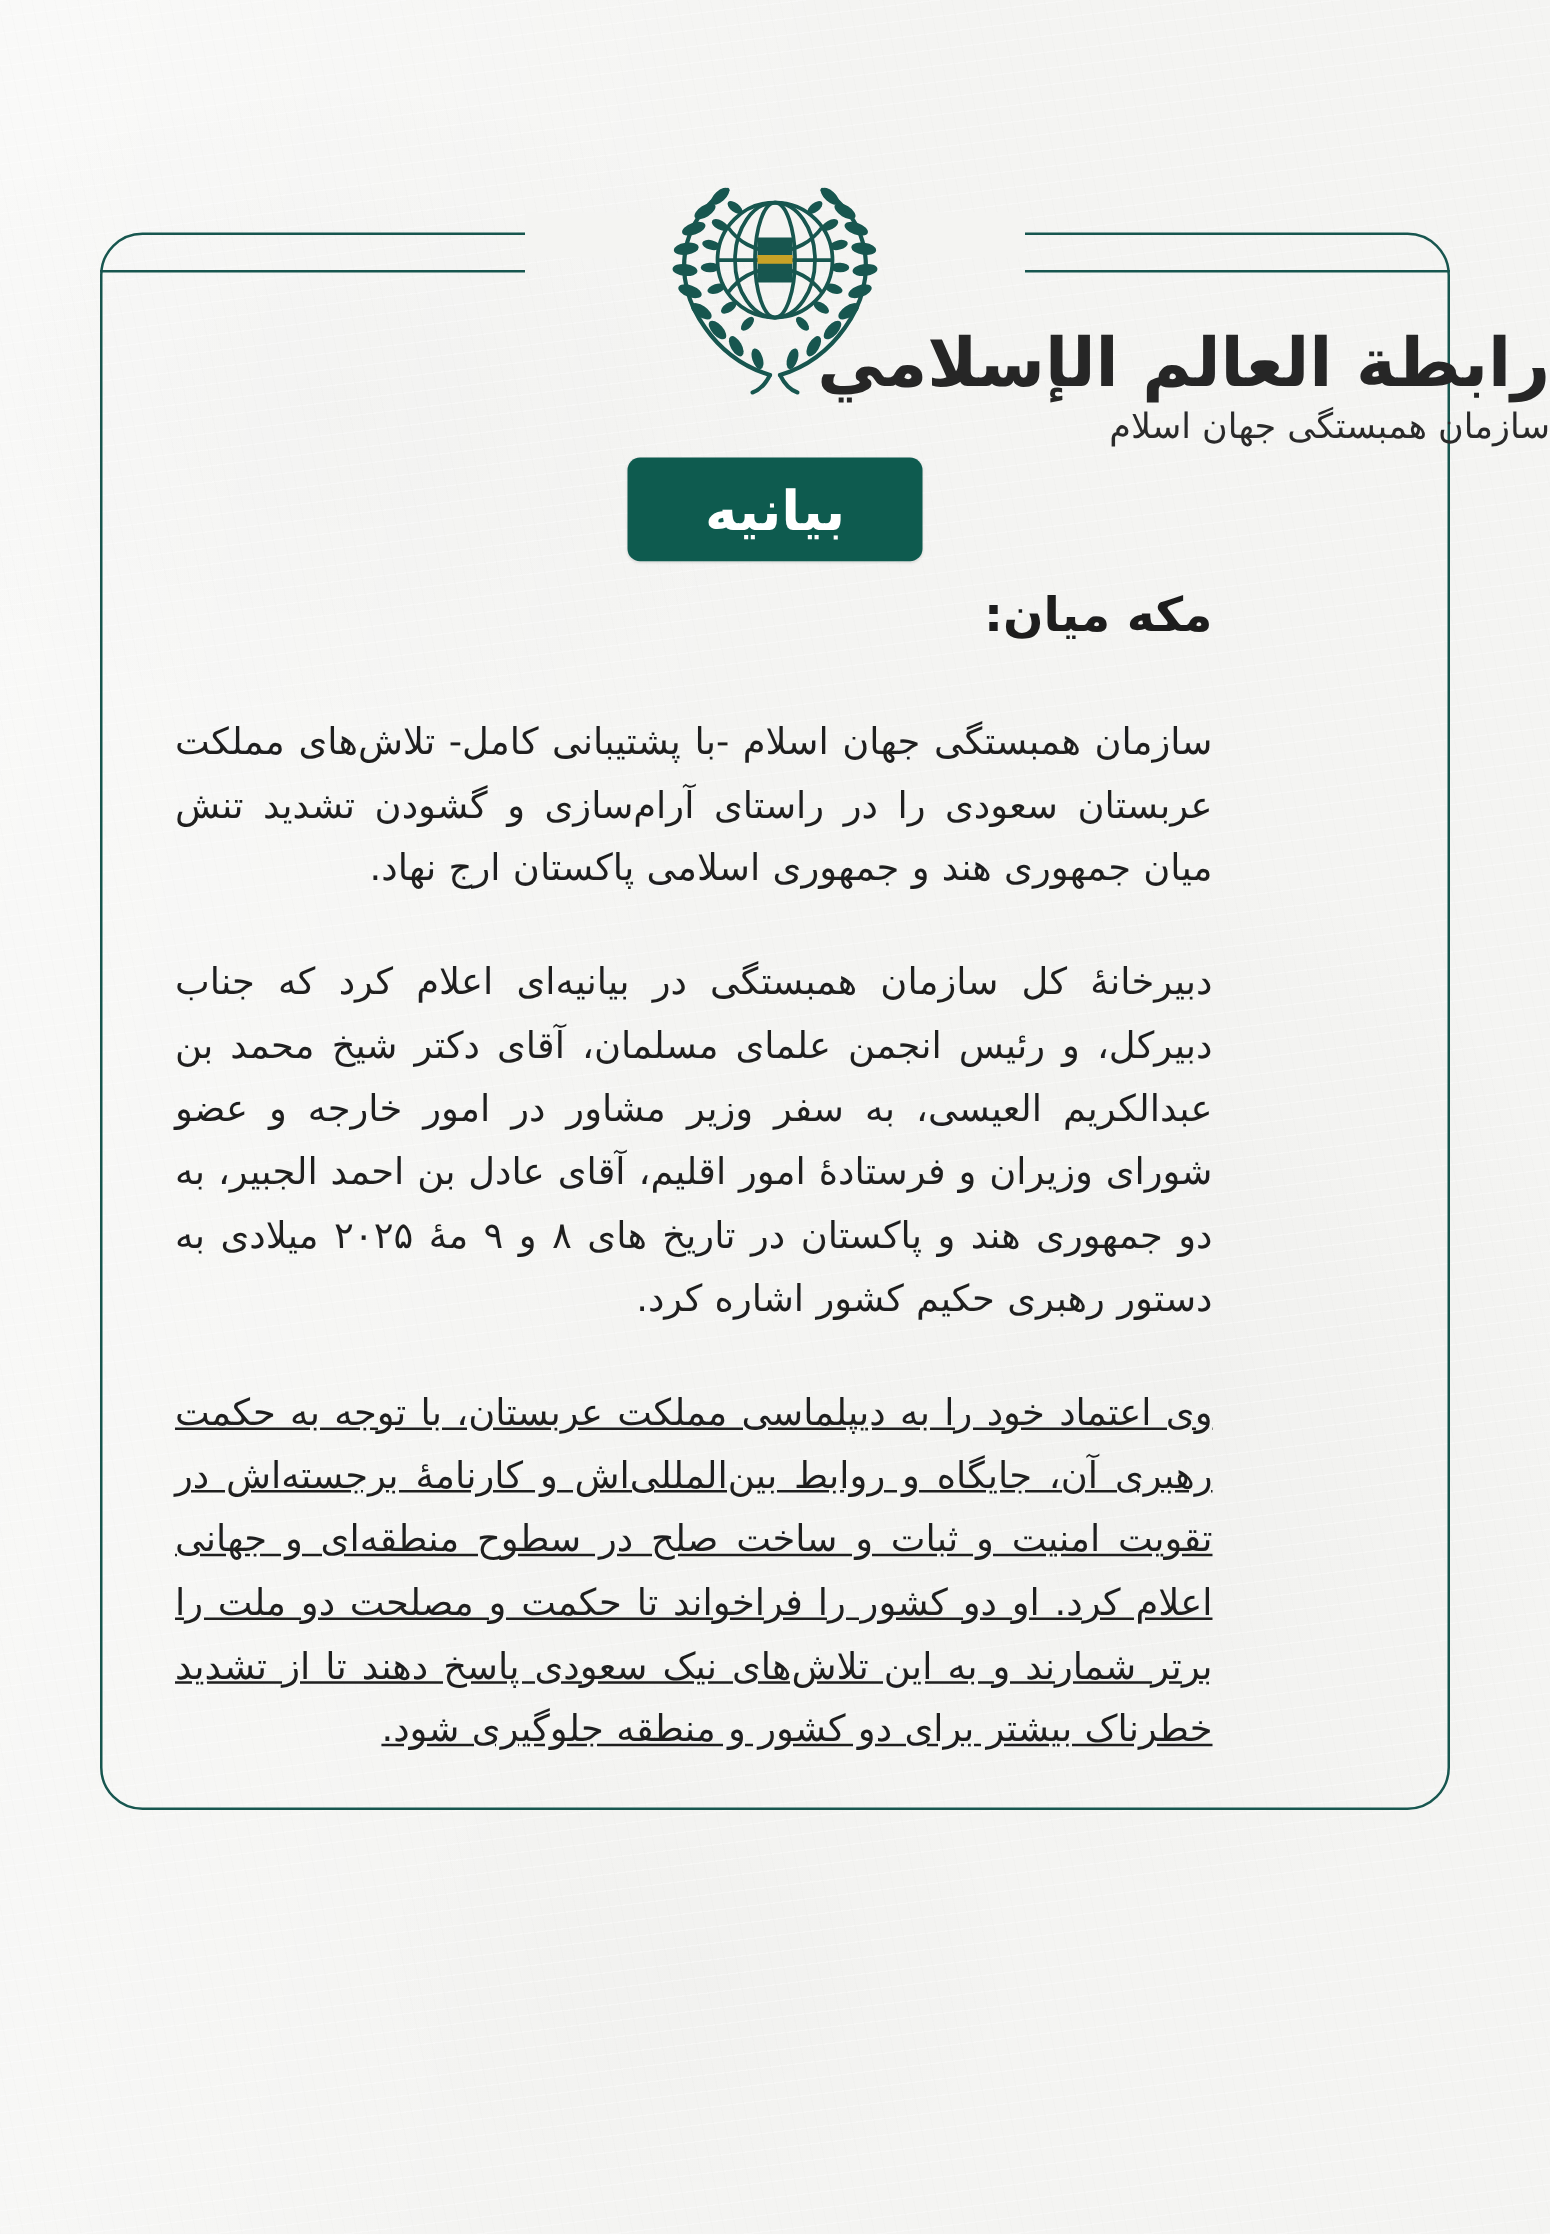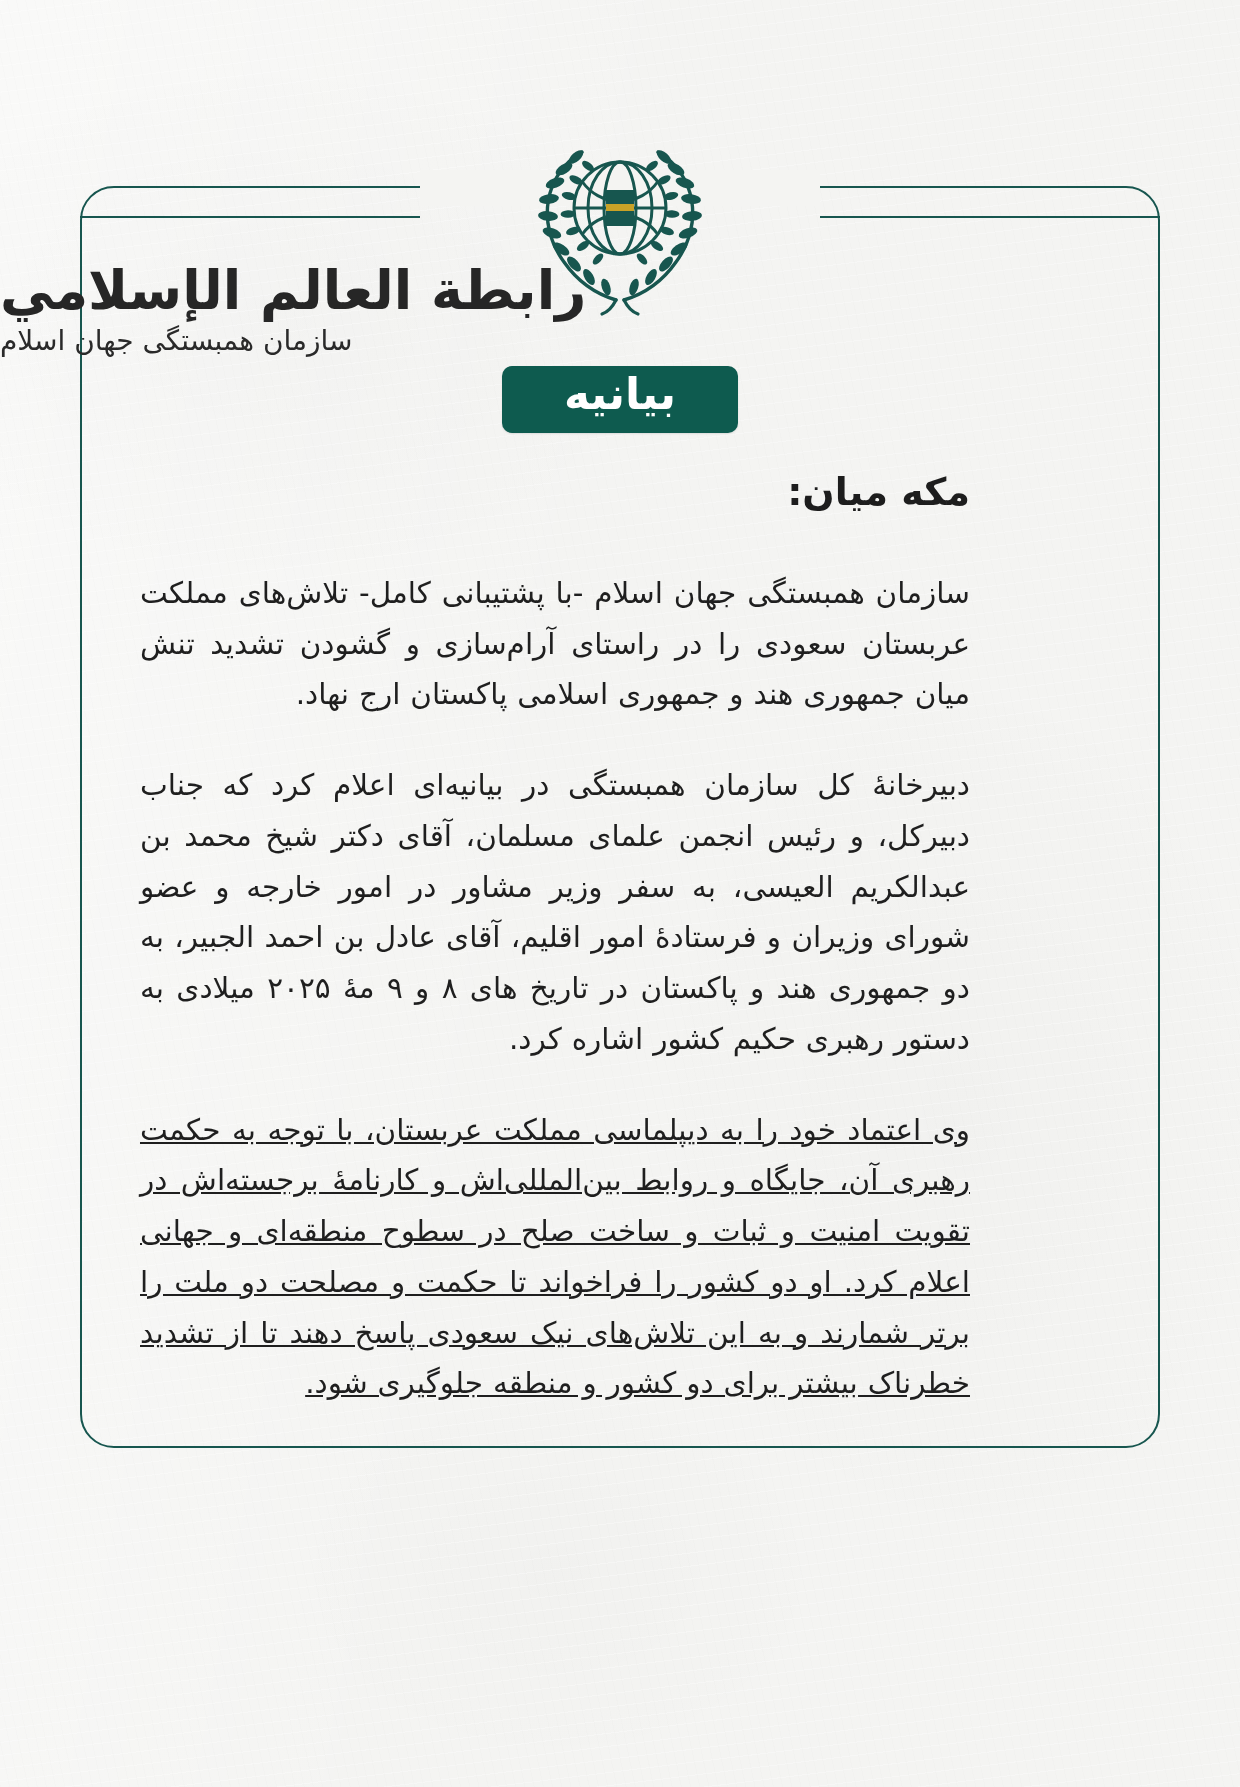--- a/index.html
+++ b/index.html
@@ -81,21 +81,21 @@
     z-index: 4;
   }
   .emblem svg { display: block; width: 100%; height: 100%; }
 
   
   .org-names {
     position: absolute;
     left: 0;
     right: 0;
     top: 258px;
-    text-align: left;
+    text-align: right;
     z-index: 4;
   }
   .org-name-ar {
     font-family: "DejaVu Sans", "Liberation Sans", sans-serif;
     font-size: 54px;
     font-weight: 700;
     color: #262626;
     line-height: 1.22;
     letter-spacing: -1px;
     direction: rtl;
@@ -117,21 +117,21 @@
     left: 0; right: 0;
     top: 366px;
     display: flex;
     justify-content: center;
     z-index: 4;
   }
   .badge {
     background: #0e5b4f;
     color: #ffffff;
     border-radius: 10px;
-    padding: 3px 62px 15px 62px;
+    padding: 19px 62px 15px 62px;
     font-size: 44px;
     font-weight: 700;
     line-height: 1.12;
     direction: rtl;
     letter-spacing: 0px;
     box-shadow: 0 1px 2px rgba(0,0,0,0.10);
   }
 
   
   .doc-body {

